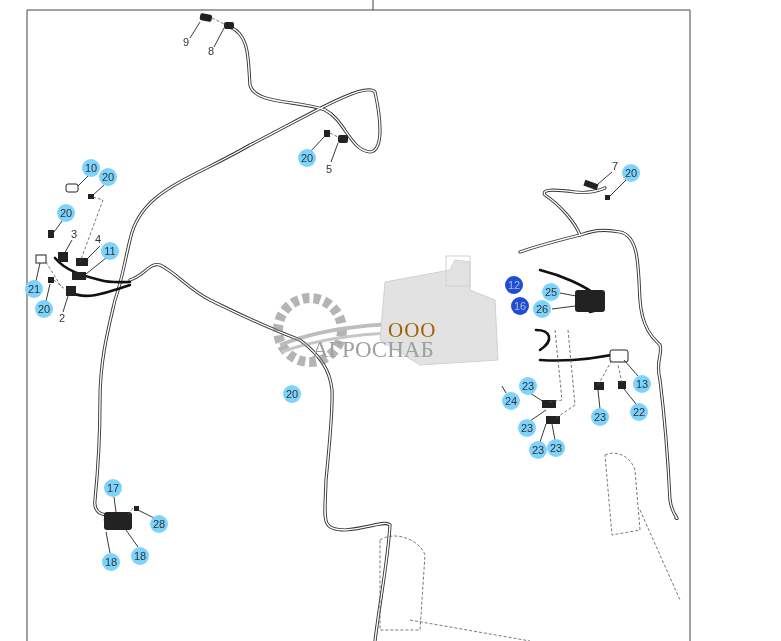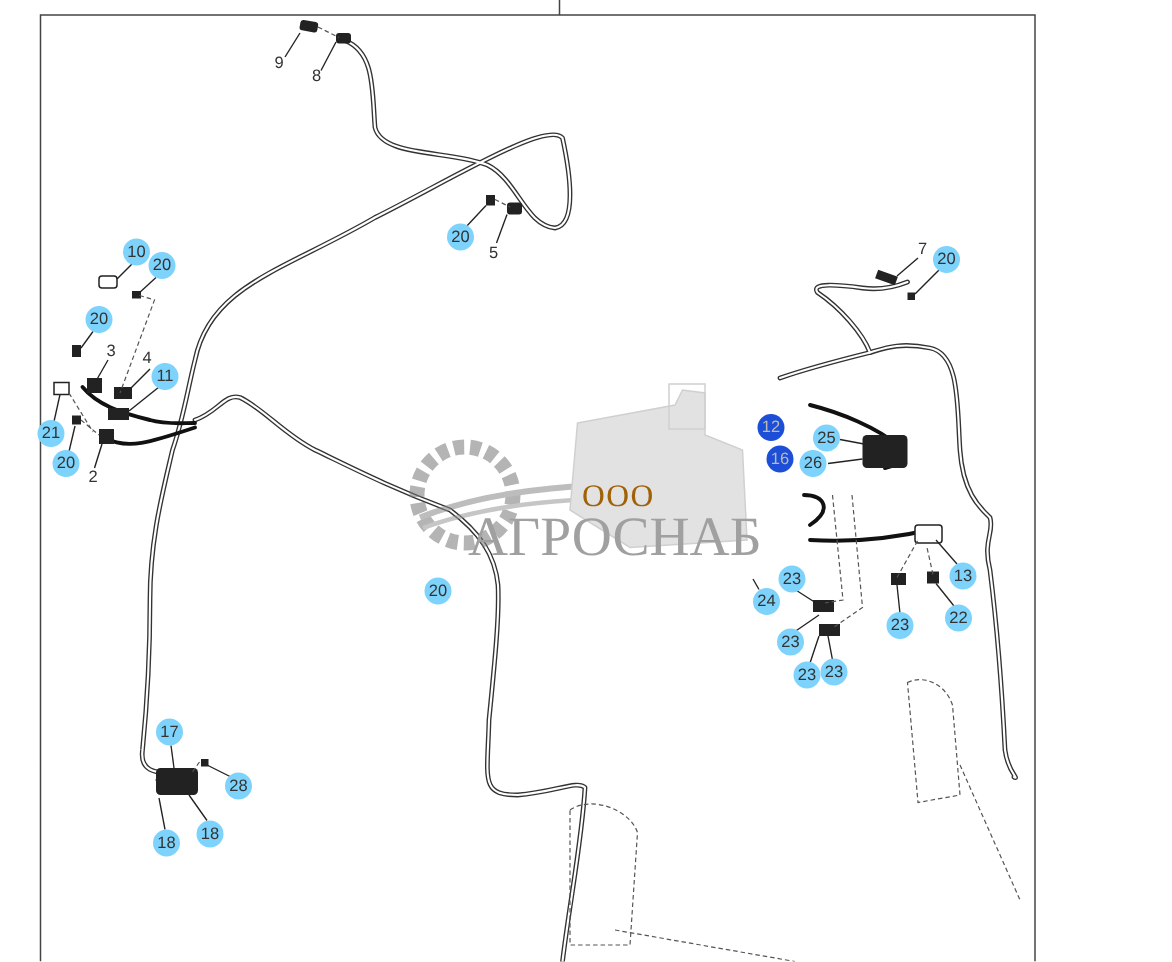--- a/index.html
+++ b/index.html
@@ -2,21 +2,21 @@
 <html><head>
 <meta charset="utf-8">
 <style>
   html,body{margin:0;padding:0;background:#fff;}
   body{width:781px;height:641px;position:relative;overflow:hidden;font-family:"Liberation Sans",sans-serif;}
   #canvas{position:absolute;left:0;top:0;width:781px;height:641px;}
   .callout{position:absolute;width:18px;height:18px;border-radius:50%;background:#7dd3fc;color:#333;font-size:11px;line-height:18px;text-align:center;transform:translate(-50%,-50%);}
   .callout.plain{background:transparent;}
   .callout.faded{color:#bbb;background:#1d4ed8;}
   .wm-ooo{position:absolute;left:388px;top:318px;font-family:"Liberation Serif",serif;font-size:21px;color:#a16207;letter-spacing:1px;}
-  .wm-name{position:absolute;left:312px;top:337px;font-family:"Liberation Serif",serif;font-size:37px;color:#a0a0a0;letter-spacing:0px;}
+  .wm-name{position:absolute;left:312px;top:337px;font-family:"Liberation Serif",serif;font-size:23px;color:#a0a0a0;letter-spacing:0px;}
 </style>
 </head>
 <body>
 
 <svg id="canvas" viewBox="0 0 781 641" xmlns="http://www.w3.org/2000/svg">
   <g fill="none" stroke="#444" stroke-width="1">
 
     <path d="M27 641 V10 H690 V641"></path>
     <path d="M373 0 V10"></path>
   </g>

